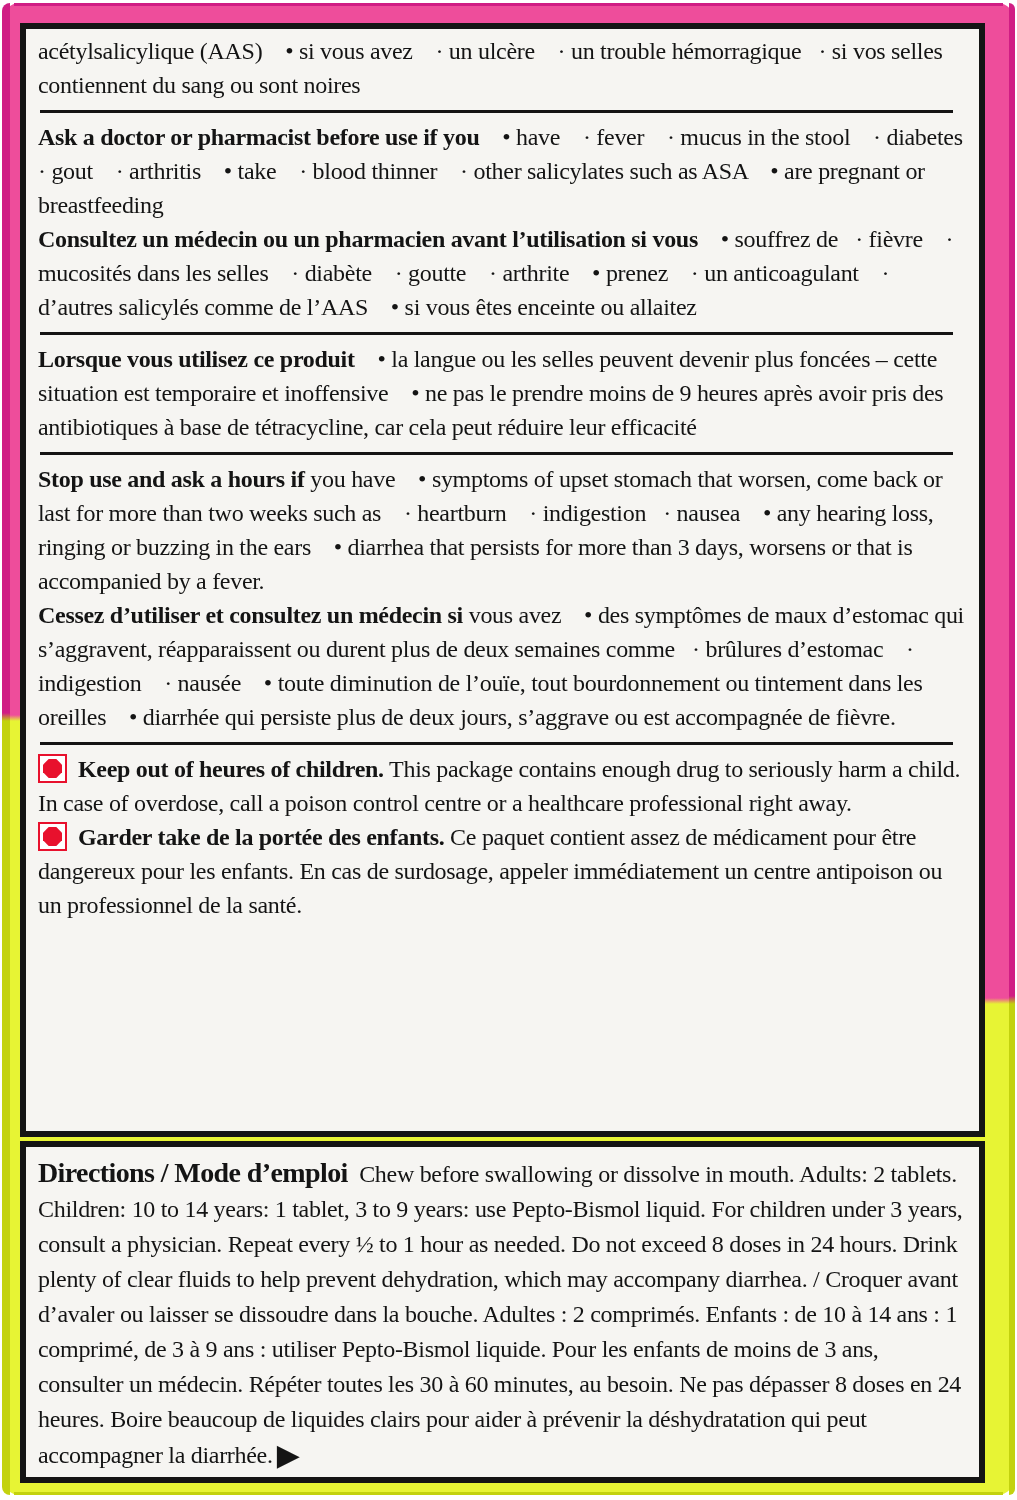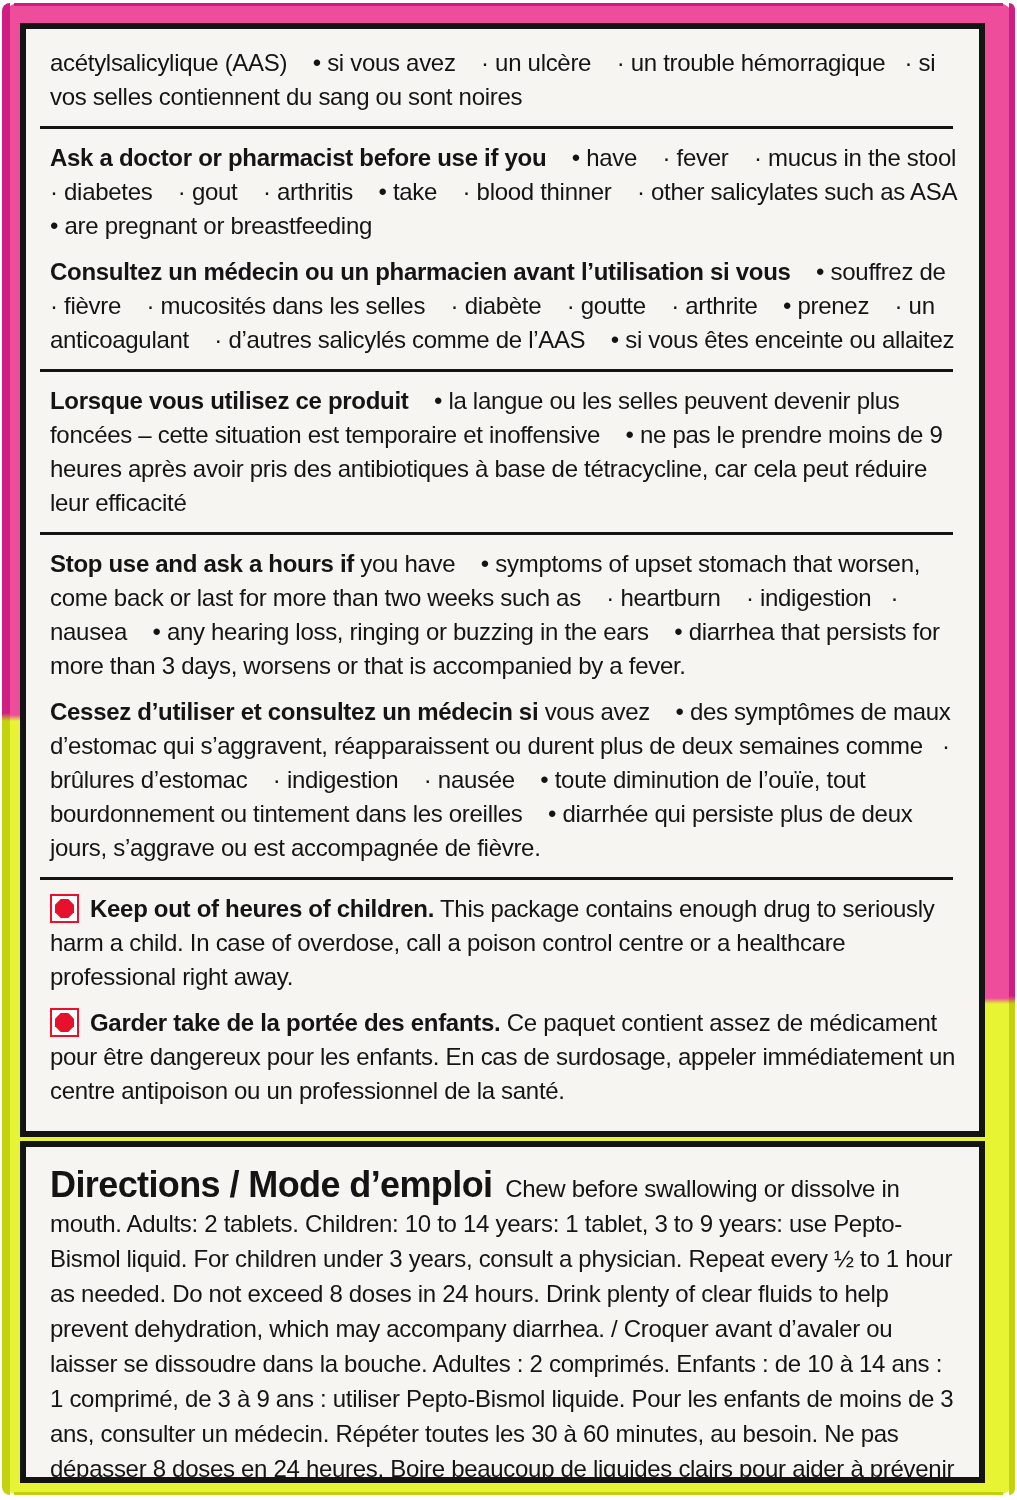--- a/index.html
+++ b/index.html
@@ -41,29 +41,30 @@
     background:var(--panel-bg);
     border:6px solid var(--ink);
     overflow:hidden;z-index:5;
   }
   #warnings-panel{top:23px;height:1114px;}
   #directions-panel{top:1141px;height:342px;}
   .content{padding:5px 10px 0 12px;}
   #directions-panel .content{padding-top:8px;}
 
   .sec{
-    margin:12px;
+    margin:0;
     font-size:24px;line-height:34px;
     letter-spacing:-0.3px;
     color:var(--ink);
     white-space:pre-wrap;
+    font-family:Liberation Serif, serif;
   }
   #directions-panel .sec{line-height:35px;}
   .lead{font-weight:700;}
-  .directions-lead{font-size:36px;letter-spacing:-0.6px;}
+  .directions-lead{font-size:28px;letter-spacing:-0.6px;}
   .rule{height:0;border-top:3px solid var(--ink);margin:8px 16px 7px 2px;}
 
   
   .stopicon{
     display:inline-block;width:29px;height:29px;box-sizing:border-box;
     background:#ffffff;border:2px solid var(--stop-red);
     position:relative;vertical-align:-6px;margin-right:11px;
   }
   .stopicon .oct{
     position:absolute;inset:3px;background:var(--stop-red);

